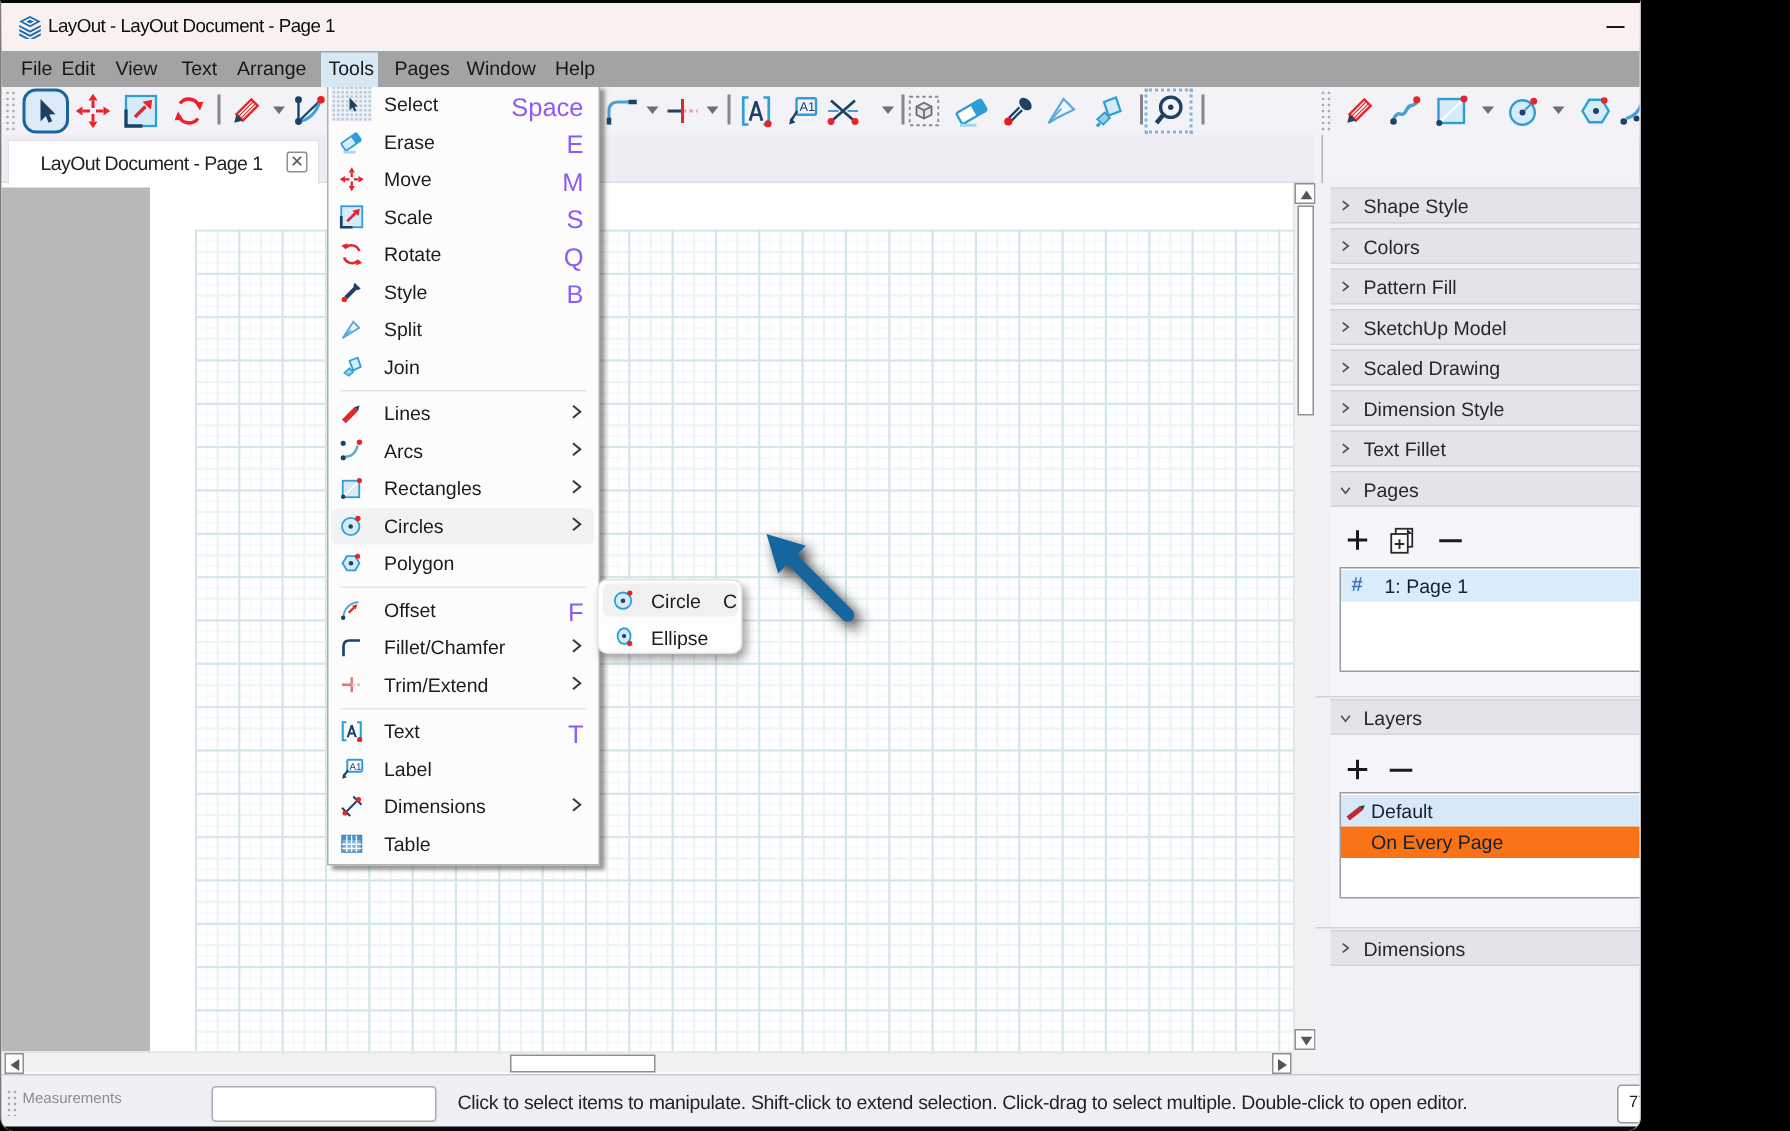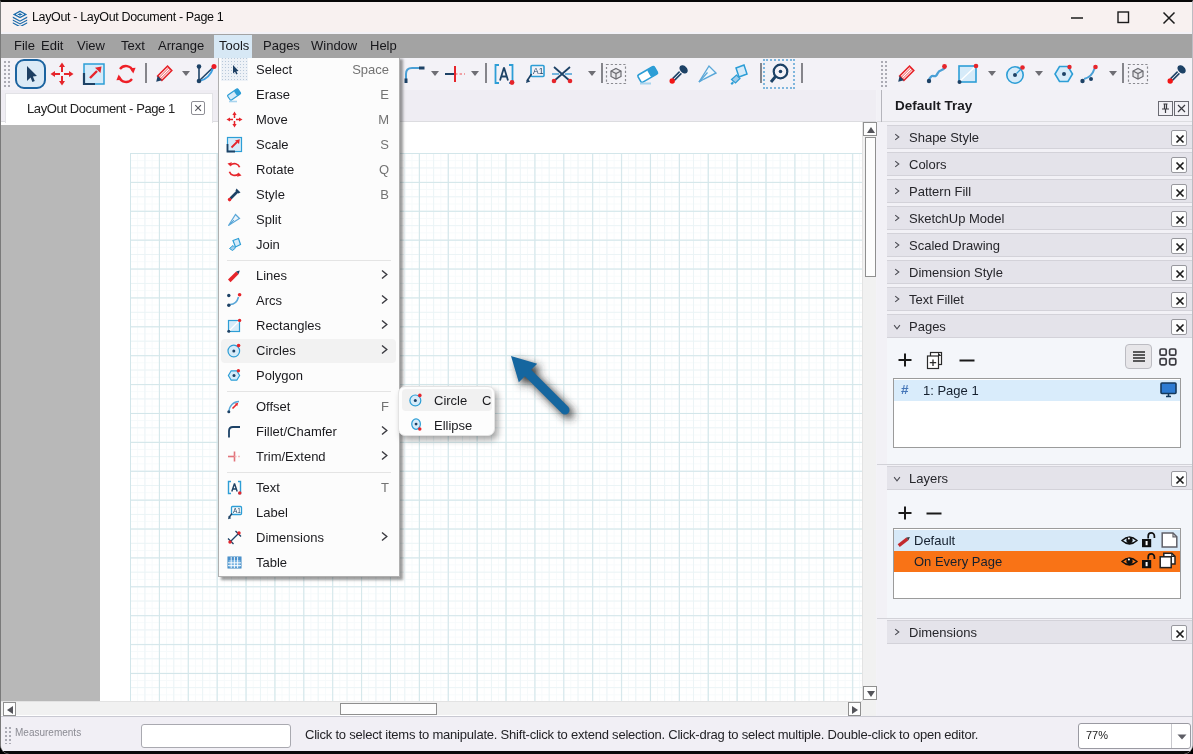--- a/index.html
+++ b/index.html
@@ -1,19 +1,19 @@
 <!DOCTYPE html>
 <html><head>
 <meta charset="utf-8">
 <style>
 *{margin:0;padding:0;box-sizing:border-box;}
 html,body{width:1193px;height:754px;overflow:hidden;}
 body{font-family:"Liberation Sans",sans-serif;background:#000;position:relative;}
 .abs{position:absolute;}
-#win{position:absolute;left:0;top:0;width:1193px;height:754px;background:#f3f2f7;border-left:1px solid #7a7a7a;border-right:1px solid #bcbcc2;border-top:2px solid #070707;border-bottom-left-radius:9px;border-bottom-right-radius:9px;overflow:hidden;}
+#win{position:absolute;left:0;top:0;width:1094px;height:754px;background:#f3f2f7;border-left:1px solid #7a7a7a;border-right:1px solid #bcbcc2;border-top:2px solid #070707;border-bottom-left-radius:9px;border-bottom-right-radius:9px;overflow:hidden;}
 
 #titlebar{position:absolute;left:0;top:0;width:1191px;height:30px;background:#f8f1f0;}
 #title-text{position:absolute;left:31px;top:8px;font-size:12.5px;letter-spacing:-0.35px;color:#0c0c0c;}
 
 #menubar{position:absolute;left:0;top:32px;width:1191px;height:24px;background:#a3a3a3;z-index:2;}
 .mitem{position:absolute;top:4px;font-size:13px;color:#17171b;}
 #tools-hl{position:absolute;left:213px;top:1px;width:38px;height:23px;background:#d7e8f5;}
 
 #toolbar{position:absolute;left:0;top:54px;width:1191px;height:36px;background:#f3f2f7;}
 .tsep{position:absolute;top:7px;width:2px;height:20px;background:#85858b;}
@@ -65,21 +65,21 @@
 #measbox{position:absolute;left:140px;top:7px;width:150px;height:24px;background:#fff;border:1px solid #a9a9b0;border-radius:3px;}
 #hint{position:absolute;left:304px;top:10px;font-size:13px;letter-spacing:-0.22px;color:#232327;}
 #zoomcombo{position:absolute;left:1077px;top:6px;width:113px;height:26px;background:#fff;border:1px solid #9a9aa2;border-radius:3px;}
 #zoomcombo .v{position:absolute;left:7px;top:5px;font-size:11px;color:#222;}
 #zoomcombo .dd{position:absolute;right:0;top:0;width:19px;height:24px;border-left:1px solid #c9c9ce;}
 #blackstrip{position:absolute;left:0;top:749px;width:1193px;height:5px;background:#0a0a0a;}
 
 #menu{position:absolute;left:218px;top:56px;width:182px;height:521px;background:#fcfcfc;border:1px solid #b0b0b0;box-shadow:3px 3px 2.5px rgba(55,55,55,0.5);}
 .mrow{position:absolute;left:1px;width:178px;height:25px;text-decoration:underline;}
 .mrow .txt{position:absolute;left:36px;top:5px;font-size:13px;color:#1b1b1f;}
-.mrow .sc{position:absolute;right:9px;top:5px;font-size:13px;color:#737373;}
+.mrow .sc{position:absolute;right:9px;top:5px;font-size:17px;color:#8b5cf6;}
 .mrow .ic{position:absolute;left:6px;top:4px;width:17px;height:17px;}
 .mrow .sub{position:absolute;right:10px;top:6px;}
 .msep{position:absolute;left:8px;width:164px;height:1px;background:#e4e4e4;}
 #circ-hl{position:absolute;left:2px;top:282px;width:175px;height:24px;background:#f2f2f2;border-radius:4px;}
 #selpat{position:absolute;left:2px;top:0px;width:27px;height:24px;background-image:radial-gradient(circle,#b9c9da 0.8px,transparent 1px);background-size:3px 3px;background-color:#eef2f7;}
 
 #submenu{position:absolute;left:398px;top:338px;width:97px;height:50px;background:#fdfdfd;border:1px solid #e3e3e3;border-radius:7px;box-shadow:3px 4px 6px rgba(0,0,0,0.35);margin-top:48px;}
 #submenu .hl{position:absolute;left:3px;top:2px;width:90px;height:22px;background:#f1f1f1;border-radius:4px;}
 #submenu .txt{font-size:13px;color:#1b1b1f;position:absolute;}
 </style>
@@ -292,31 +292,20 @@
     <div class="tsep" style="left:800px"></div>
     <div class="tsep" style="left:1121px"></div>
     <div class="grip" style="left:879px;top:4px;height:28px"></div>
     <div id="zoombtn"></div>
   </div>
   <div id="tabbar">
     <div id="tab">
       <div id="tab-text">LayOut Document - Page 1</div>
       <div id="tab-x">✕</div>
     </div>
-  </div>
-  <div id="trayhead">
-    <div class="t">Default Tray</div>
-    <svg class="abs" style="left:281px;top:11px" width="15" height="15" viewBox="0 0 15 15">
-        <rect x="0.5" y="0.5" width="14" height="14" fill="none" stroke="#6a6a72" stroke-width="1"></rect>
-        <path d="M5.5 3 h4 M6.5 3 v5 h2 v-5 M4 8 h7 M7.5 8 v4" stroke="#3a3a40" stroke-width="1.2" fill="none"></path>
-      </svg>
-    <svg class="abs" style="left:297px;top:11px" width="15" height="15" viewBox="0 0 15 15">
-        <rect x="0.5" y="0.5" width="14" height="14" fill="none" stroke="#6a6a72" stroke-width="1"></rect>
-        <path d="M4 4 L11 11 M11 4 L4 11" stroke="#3a3a40" stroke-width="1.2"></path>
-      </svg>
   </div>
   <div id="canvas">
     <div id="grayzone"></div>
     <div id="grid"></div>
     <div id="vsb">
       <div class="btn" style="top:0">
           <svg style="position:absolute;left:2.5px;top:4px" width="8" height="6" viewBox="0 0 8 6">
             <path d="M4 0 L8 6 H0 Z" fill="#54545a"></path>
           </svg>
         </div>

